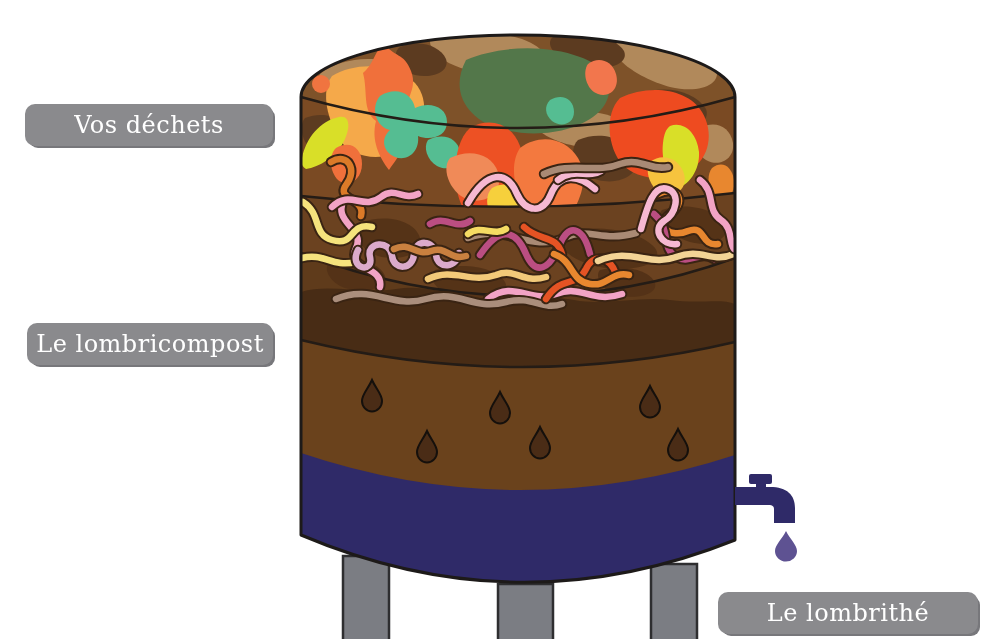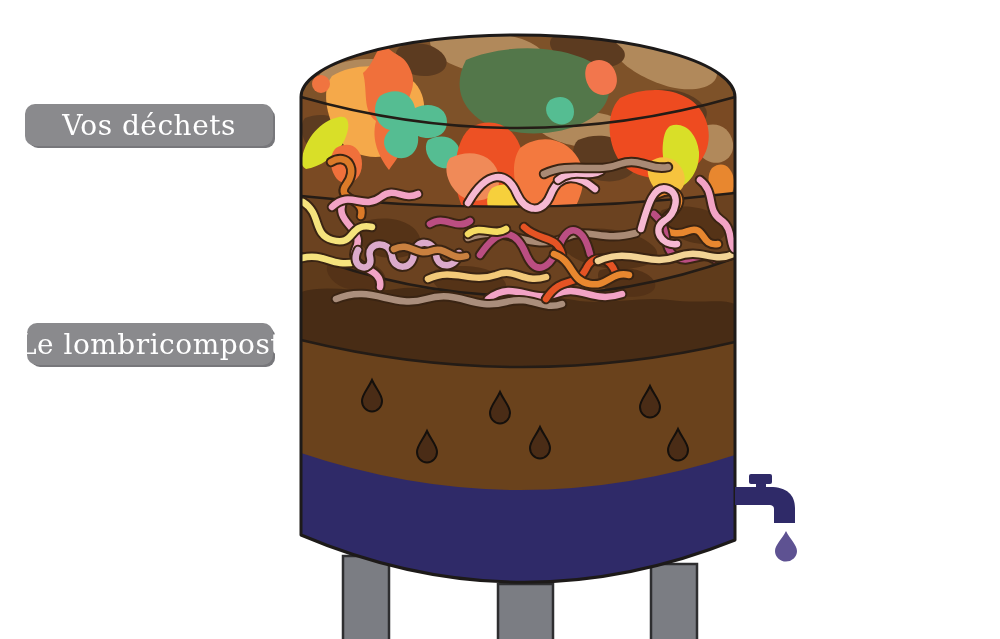--- a/index.html
+++ b/index.html
@@ -2,21 +2,21 @@
 <html><head>
 <meta charset="utf-8">
 <style>
   html,body{margin:0;padding:0;background:#ffffff;}
   #stage{position:relative;width:1000px;height:639px;background:#ffffff;overflow:hidden;
          font-family:"DejaVu Serif", "Liberation Serif", serif;}
   #diagram{position:absolute;left:0;top:0;}
   .label{position:absolute;background:#8a8a8d;color:#ffffff;border-radius:10px;
          box-shadow:3px 3px 0 -1px #77777b;
          display:flex;align-items:center;justify-content:center;
-         font-size:28px;letter-spacing:.5px;white-space:nowrap;}
+         font-size:24px;letter-spacing:.5px;white-space:nowrap;}
   .worm{fill:none;stroke-width:6.5;stroke-linecap:round;stroke-linejoin:round;}
   .worm-outline{fill:none;stroke:#3a2413;stroke-width:10.5;stroke-linecap:round;stroke-linejoin:round;}
   .arcline{fill:none;stroke:#241c16;stroke-width:2.5;}
   .drop{fill:#4a2c16;stroke:#15100c;stroke-width:2;}
   .leg{fill:#7b7d83;stroke:#2e2e30;stroke-width:2.5;}
 </style>
 </head>
 <body>
 
 <div id="stage">
@@ -168,13 +168,14 @@
     <g fill="#2f2a68">
       <rect x="749" y="474" width="23" height="10" rx="2"></rect>
       <rect x="756" y="482" width="10" height="8"></rect>
       <path d="M735,487 L770,487 C787,487 795,495 795,508 L795,523 L774,523 L774,509 C774,506 772,505 769,505 L735,505 Z"></path>
     </g>
     <path d="M786,531 C790,539 797,545 797,551 A11,10.5 0 1 1 775,551 C775,545 782,539 786,531 Z" fill="#5e5292"></path>
   </svg>
 
   <div class="label" style="left:25px;top:104px;width:248px;height:42px;">Vos déchets</div>
   <div class="label" style="left:27px;top:323px;width:246px;height:42px;">Le lombricompost</div>
+  <div class="label" style="left:718px;top:592px;width:260px;height:42px;">Le lombrithé</div>
 </div>
 
 </body></html>

